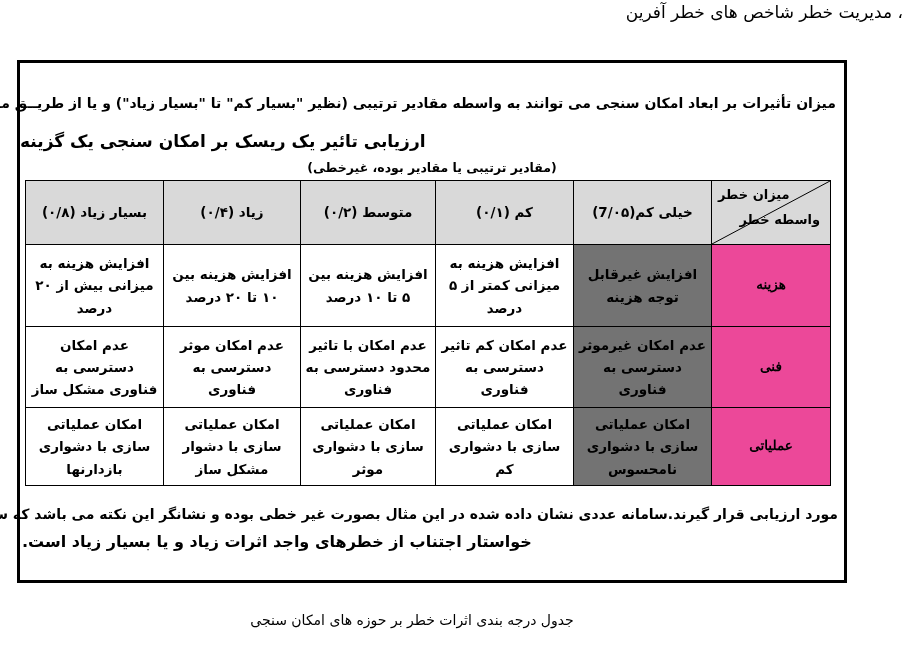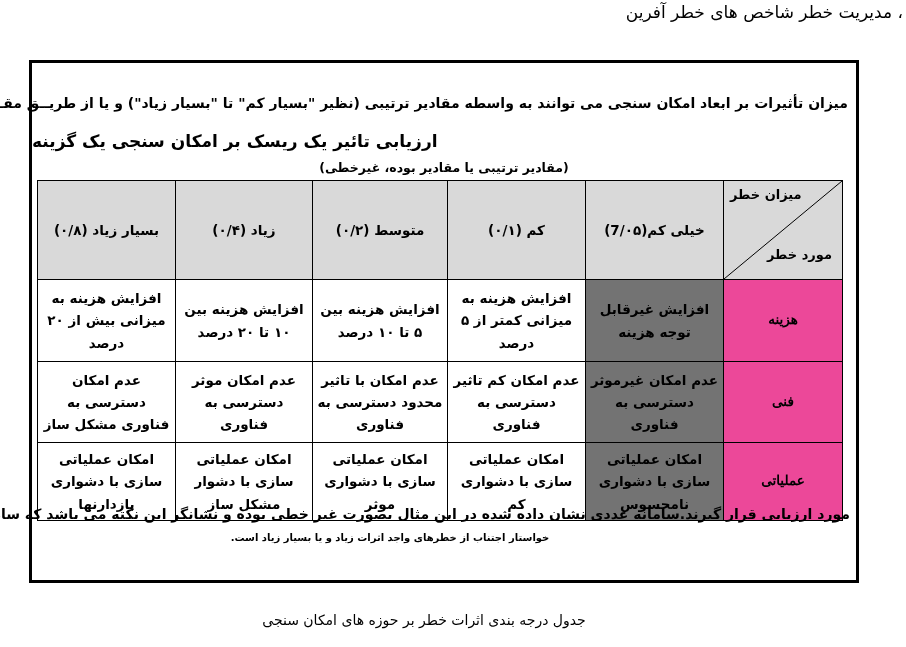--- a/index.html
+++ b/index.html
@@ -1,18 +1,18 @@
 <!DOCTYPE html>
 <html lang="fa"><head>
 <meta charset="utf-8">
 <style>
   html,body{margin:0;padding:0;background:#fff;}
   body{width:906px;height:647px;position:relative;overflow:hidden;
        font-family:"DejaVu Sans",sans-serif;color:#000;}
-  .page{position:absolute;inset:0;margin-left:12px;}
+  .page{position:absolute;inset:0;}
 
   .top-title{position:absolute;top:2px;right:3px;direction:rtl;
              font-size:17px;font-weight:500;letter-spacing:0;}
 
   .outer-box{position:absolute;left:17px;top:60px;width:824px;height:517px;
              border:3px solid #000;direction:rtl;}
 
   .intro1{position:absolute;top:32px;left:8px;right:8px;
           font-size:14px;font-weight:bold;direction:rtl;
           text-align:justify;text-align-last:justify;white-space:nowrap;}
@@ -30,22 +30,22 @@
   td.rowhead{background:#ec4899;font-family:Liberation Serif, serif;}
   td.hl{border-width:2.5px;background:#737373;}
   td.corner{position:relative;padding:0;background:#d9d9d9;}
   .corner-svg{position:absolute;inset:0;width:100%;height:100%;}
   .corner-top{position:absolute;top:3px;left:6px;font-size:13px;font-weight:bold;}
   .corner-bottom{position:absolute;bottom:14px;right:10px;font-size:13px;font-weight:bold;}
 
   .outro1{position:absolute;top:443px;left:6px;right:6px;
           font-size:14px;font-weight:bold;direction:rtl;
           text-align:justify;text-align-last:justify;white-space:nowrap;}
-  .outro2{position:absolute;top:469px;left:18px;right:126px;
-          font-size:10px;font-weight:bold;direction:rtl;text-align:center;}
+  .outro2{position:absolute;top:469px;left:2px;right:126px;
+          font-size:16px;font-weight:bold;direction:rtl;text-align:left;}
 
   .caption{position:absolute;top:612px;left:0;width:824px;text-align:center;
            font-size:14px;font-weight:normal;direction:rtl;}
 </style>
 </head>
 <body>
 
 <div class="page">
 
   <div class="top-title">، مدیریت خطر شاخص های خطر آفرین</div>
@@ -59,27 +59,27 @@
     <table class="risk">
       <colgroup>
         <col style="width:119px">
           <col style="width:138px">
           <col style="width:138px">
         <col style="width:135px">
           <col style="width:137px">
           <col style="width:138px">
       </colgroup>
       <tbody>
-          <tr class="r-head" style="height:99px">
+          <tr class="r-head" style="height:64px">
         <td class="corner">
           <svg class="corner-svg" viewBox="0 0 100 100" preserveAspectRatio="none">
             <line x1="0" y1="100" x2="100" y2="0" stroke="#000" stroke-width="1" vector-effect="non-scaling-stroke"></line>
           </svg>
           <span class="corner-top">میزان خطر</span>
-          <span class="corner-bottom">مورد خطر</span>
+          <span class="corner-bottom">واسطه خطر</span>
         </td>
         <td>خیلی کم(7/۰۵)</td>
         <td>کم (۰/۱)</td>
         <td>متوسط (۰/۲)</td>
         <td>زیاد (۰/۴)</td>
         <td>بسیار زیاد (۰/۸)</td>
       </tr>
       <tr style="height:82px">
         <td class="rowhead">هزینه</td>
         <td class="hl">افزایش غیرقابل توجه هزینه</td>

